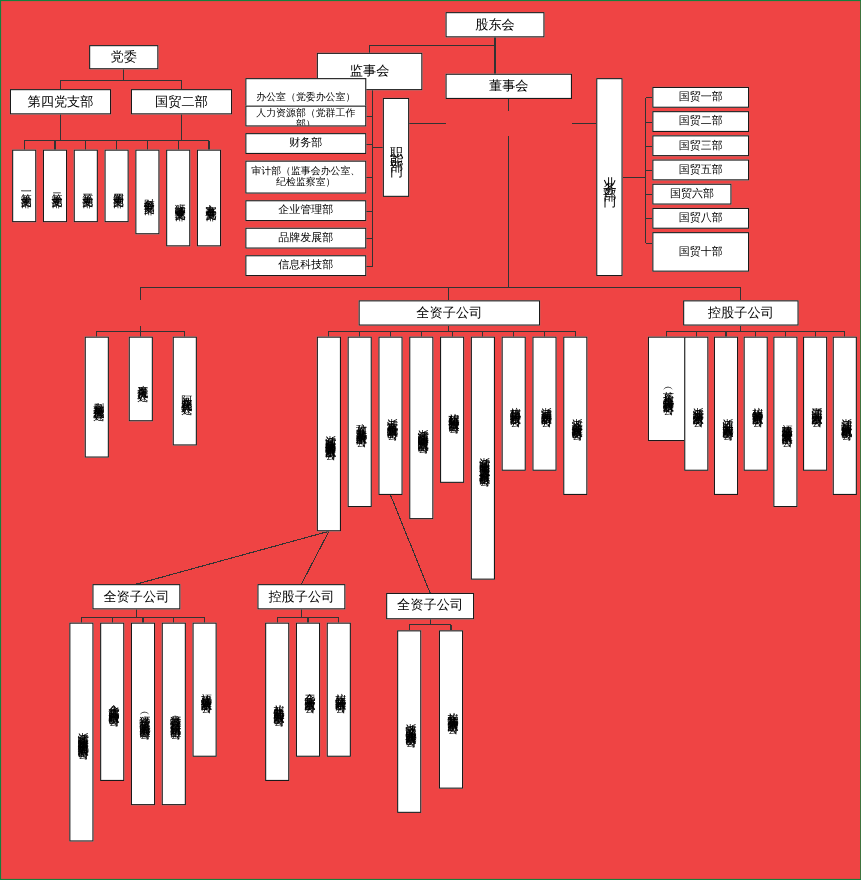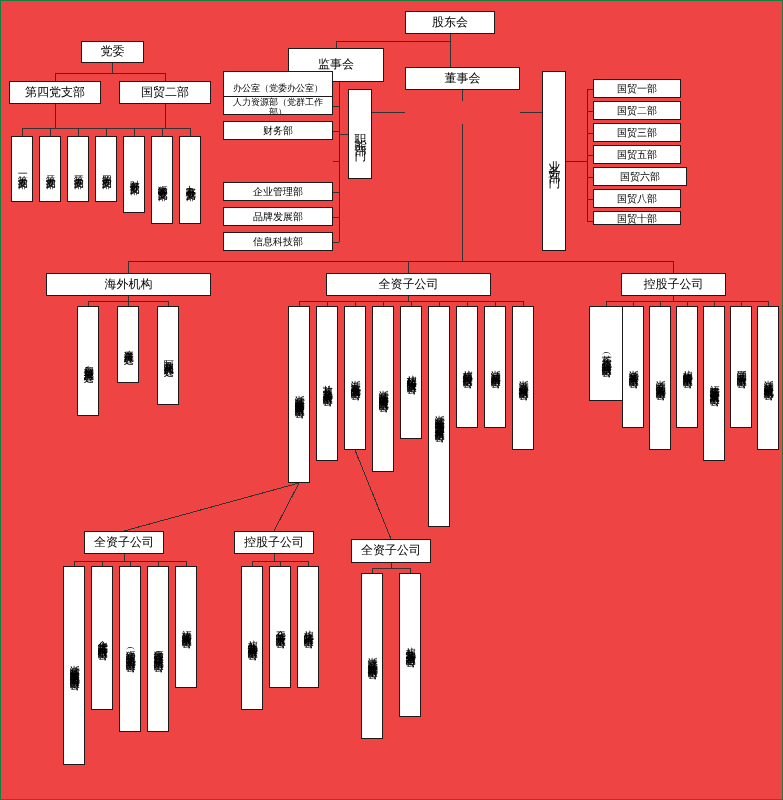--- a/index.html
+++ b/index.html
@@ -49,35 +49,35 @@
   <div class="vbox" style="left:38px;top:135px;height:66px">第二党支部</div>
   <div class="vbox" style="left:66px;top:135px;height:66px">第三党支部</div>
   <div class="vbox" style="left:94px;top:135px;height:66px">第四党支部</div>
   <div class="vbox" style="left:122px;top:135px;height:77px">财务部党支部</div>
   <div class="vbox" style="left:150px;top:135px;height:88px">狮峰茶业党支部</div>
   <div class="vbox" style="left:178px;top:135px;height:88px">九宇有机党支部</div>
 
   <div class="hbox small" style="left:222px;top:70px;width:110px;height:35px">办公室（党委办公室）</div>
   <div class="hbox small" style="left:222px;top:95px;width:110px;height:19px">人力资源部（党群工作部）</div>
   <div class="hbox dept" style="left:222px;top:120px;width:110px;height:19px">财务部</div>
+  <div class="hbox small" style="left:222px;top:145px;width:110px;height:30px">审计部（监事会办公室、纪检监察室）</div>
   <div class="hbox dept" style="left:222px;top:181px;width:110px;height:19px">企业管理部</div>
   <div class="hbox dept" style="left:222px;top:206px;width:110px;height:19px">品牌发展部</div>
   <div class="hbox dept" style="left:222px;top:231px;width:110px;height:19px">信息科技部</div>
   <div class="vlabel" style="left:347px;top:88px;height:90px">职能部门</div>
 
   <div class="vlabel" style="left:541px;top:70px;height:180px">业务部门</div>
   <div class="hbox dept" style="left:592px;top:78px;width:88px;height:19px">国贸一部</div>
   <div class="hbox dept" style="left:592px;top:100px;width:88px;height:19px">国贸二部</div>
   <div class="hbox dept" style="left:592px;top:122px;width:88px;height:19px">国贸三部</div>
   <div class="hbox dept" style="left:592px;top:144px;width:88px;height:19px">国贸五部</div>
-  <div class="hbox dept" style="left:592px;top:166px;width:94px;height:19px">国贸六部</div>
+  <div class="hbox dept" style="left:592px;top:166px;width:72px;height:19px">国贸六部</div>
   <div class="hbox dept" style="left:592px;top:188px;width:88px;height:19px">国贸八部</div>
-  <div class="hbox dept" style="left:592px;top:210px;width:88px;height:14px">国贸十部</div>
+  <div class="hbox dept" style="left:592px;top:210px;width:88px;height:36px">国贸十部</div>
 
-  <div class="hbox" style="left:45px;top:272px;width:165px;height:23px">海外机构</div>
   <div class="hbox" style="left:325px;top:272px;width:165px;height:23px">全资子公司</div>
   <div class="hbox" style="left:620px;top:272px;width:105px;height:23px">控股子公司</div>
 
   <div class="vbox" style="left:76px;top:305px;height:110px">乌兹别克斯坦代表处</div>
   <div class="vbox" style="left:116px;top:305px;height:77px">摩洛哥代表处</div>
   <div class="vbox" style="left:156px;top:305px;height:99px">阿尔及利亚代表处</div>
 
   <div class="vbox" style="left:287px;top:305px;height:177px">浙江省茶叶集团狮峰茶业有限公司</div>
   <div class="vbox" style="left:315px;top:305px;height:155px">甘孜州九龙魁多茶业有限公司</div>
   <div class="vbox" style="left:343px;top:305px;height:144px">浙江九宇有机食品有限公司</div>

